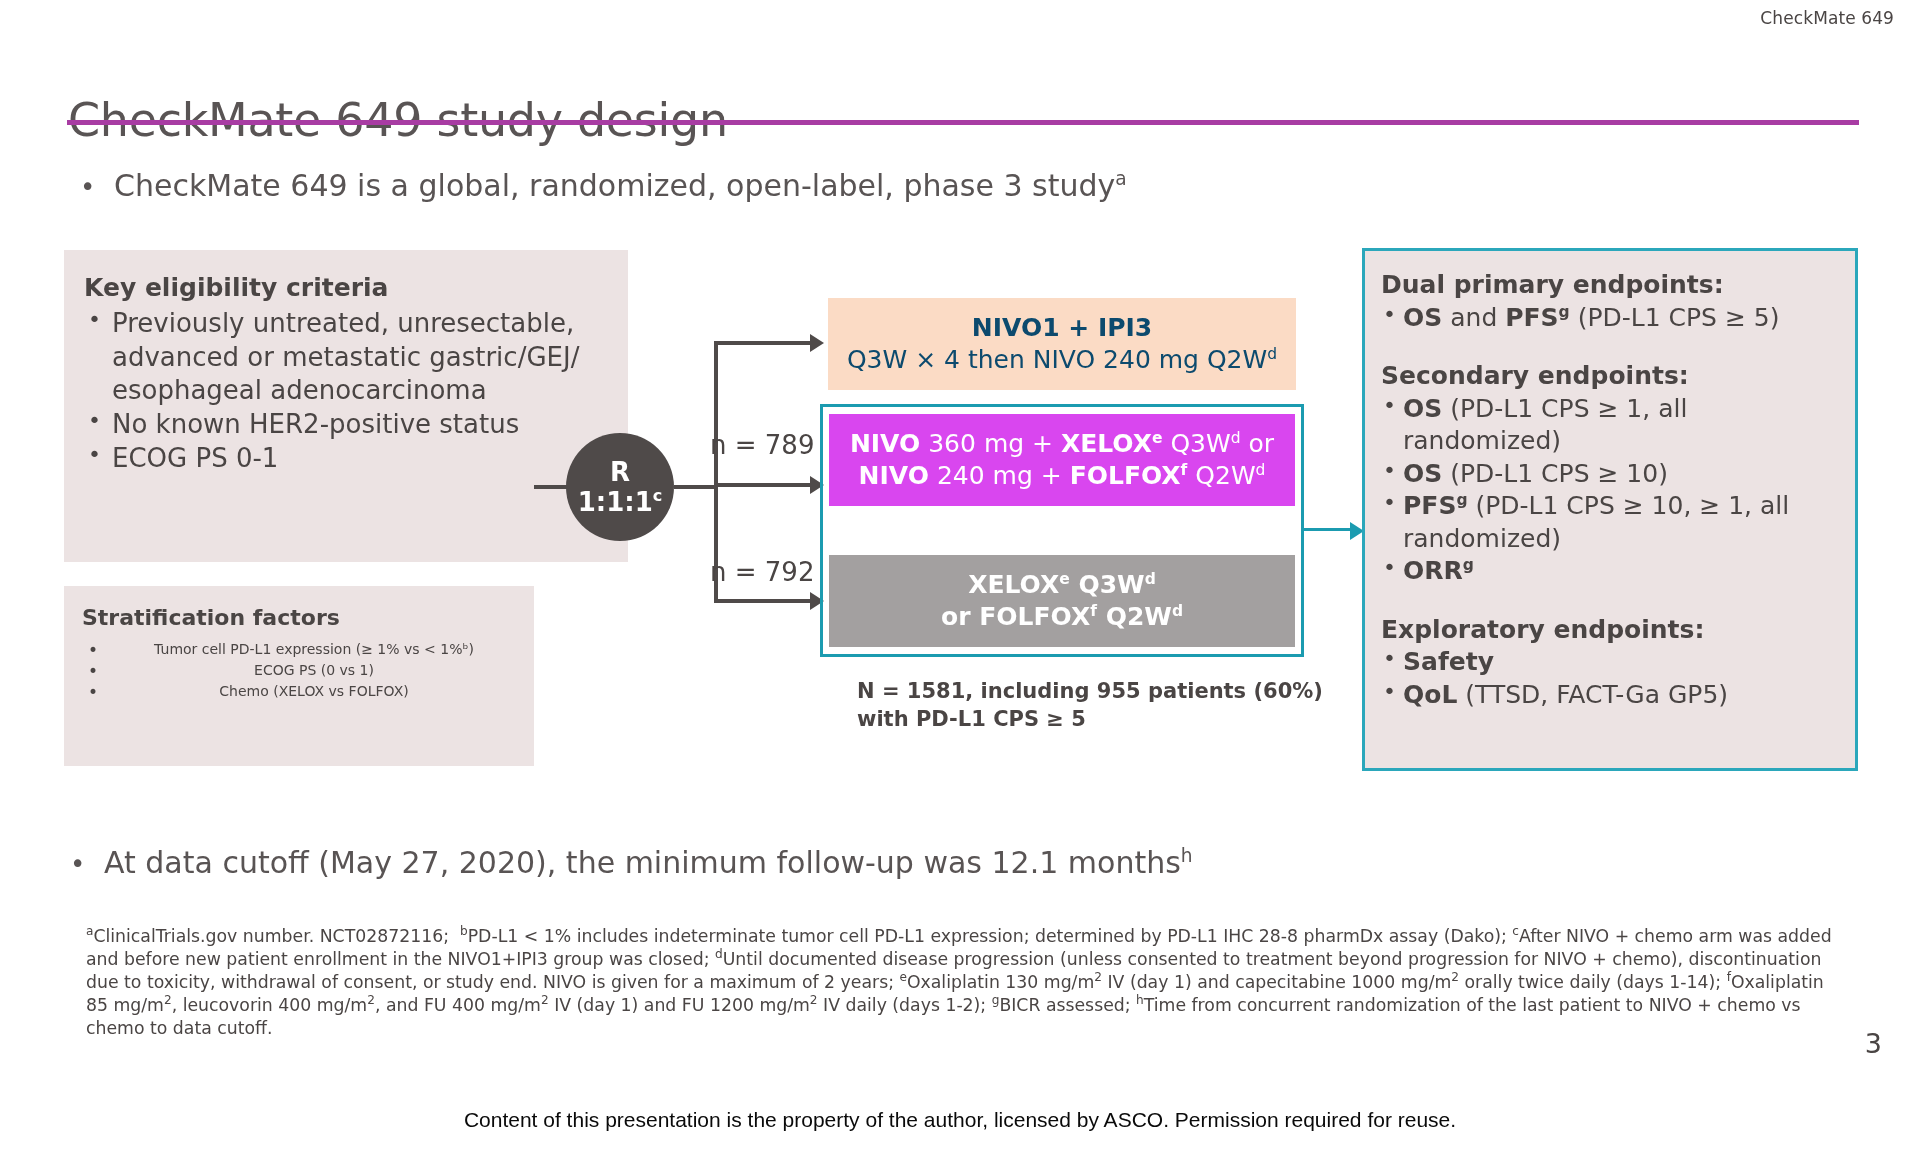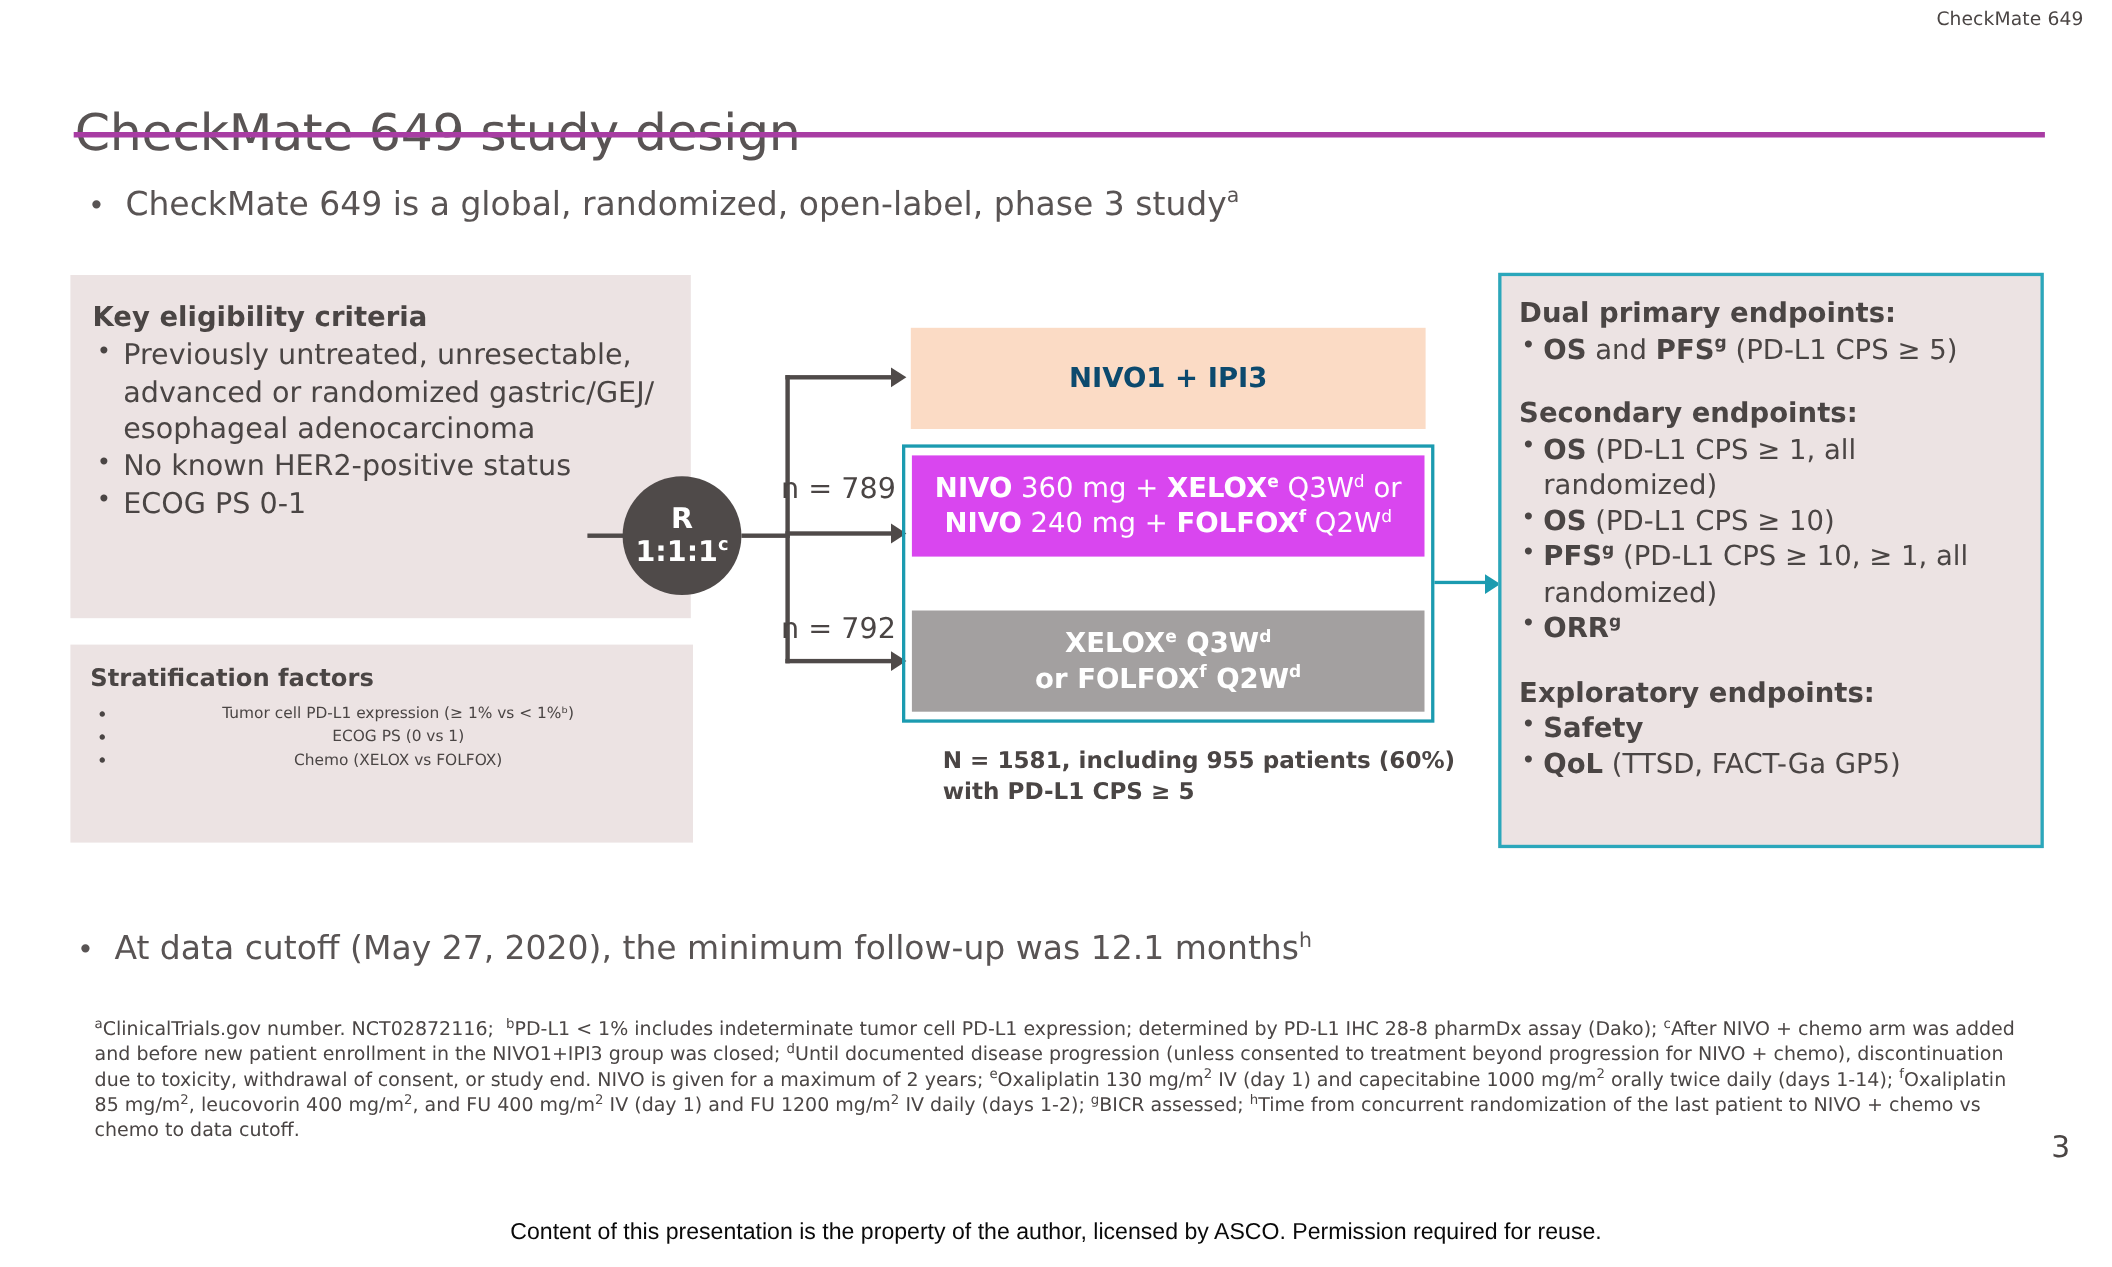--- a/index.html
+++ b/index.html
@@ -73,21 +73,21 @@
     left: 64px;
     top: 250px;
     width: 564px;
     height: 312px;
     padding: 22px 20px 0 20px;
     box-sizing: border-box;
   }
   #stratification-box {
     left: 64px;
     top: 586px;
-    width: 566px;
+    width: 470px;
     height: 180px;
     padding: 18px 18px 0 18px;
     box-sizing: border-box;
   }
   .box-heading {
     font-size: 25px;
     font-weight: bold;
     color: #4a4544;
     margin: 0 0 4px 0;
     line-height: 1.25;
@@ -316,21 +316,21 @@
   <span class="dot">•</span><span>CheckMate 649 is a global, randomized, open-label, phase 3 study</span><sup>a</sup>
 </div>
 
 <div class="body-bullet" id="bullet-bottom">
   <span class="dot">•</span><span>At data cutoff (May 27, 2020), the minimum follow-up was 12.1 months</span><sup>h</sup>
 </div>
 
 <div class="pink-box" id="eligibility-box">
   <div class="box-heading">Key eligibility criteria</div>
   <ul class="plainlist" id="eligibility-list">
-      <li>Previously untreated, unresectable, advanced or randomized gastric/GEJ/ esophageal adenocarcinoma</li>
+      <li>Previously untreated, unresectable, advanced or metastatic gastric/GEJ/ esophageal adenocarcinoma</li>
       <li>No known HER2-positive status</li>
       <li>ECOG PS 0-1</li>
     </ul>
 </div>
 
 <div class="pink-box" id="stratification-box">
   <div class="box-heading">Stratification factors</div>
   <ul class="plainlist" id="stratification-list">
       <li>Tumor cell PD-L1 expression (≥ 1% vs &lt; 1%ᵇ)</li>
       <li>ECOG PS (0 vs 1)</li>
@@ -355,20 +355,21 @@
 <div class="arrowhead" style="left:810px; top:476px;"></div>
 
 <div class="line" style="left:714px; top:599px; width:98px; height:4px;"></div>
 <div class="arrowhead" style="left:810px; top:592px;"></div>
 
 <div class="n-label" style="left:710px; top:430px;">n = 789</div>
 <div class="n-label" style="left:710px; top:557px;">n = 792</div>
 
 <div id="arm-nivo-ipi">
   <div class="line1"><span class="bold">NIVO</span>1 + <span class="bold">IPI</span>3</div>
+  <div class="line2"><span>Q3W × 4 then NIVO 240 mg Q2W</span><sup>d</sup></div>
 </div>
 
 <div id="teal-frame"></div>
 
 <div id="arm-nivo-chemo">
   <div><span class="bold">NIVO</span><span> 360 mg + </span><span class="bold">XELOX</span><sup class="bold">e</sup><span> Q3W</span><sup>d</sup><span> or</span></div>
   <div><span class="bold">NIVO</span><span> 240 mg + </span><span class="bold">FOLFOX</span><sup class="bold">f</sup><span> Q2W</span><sup>d</sup></div>
 </div>
 
 <div id="arm-chemo">

